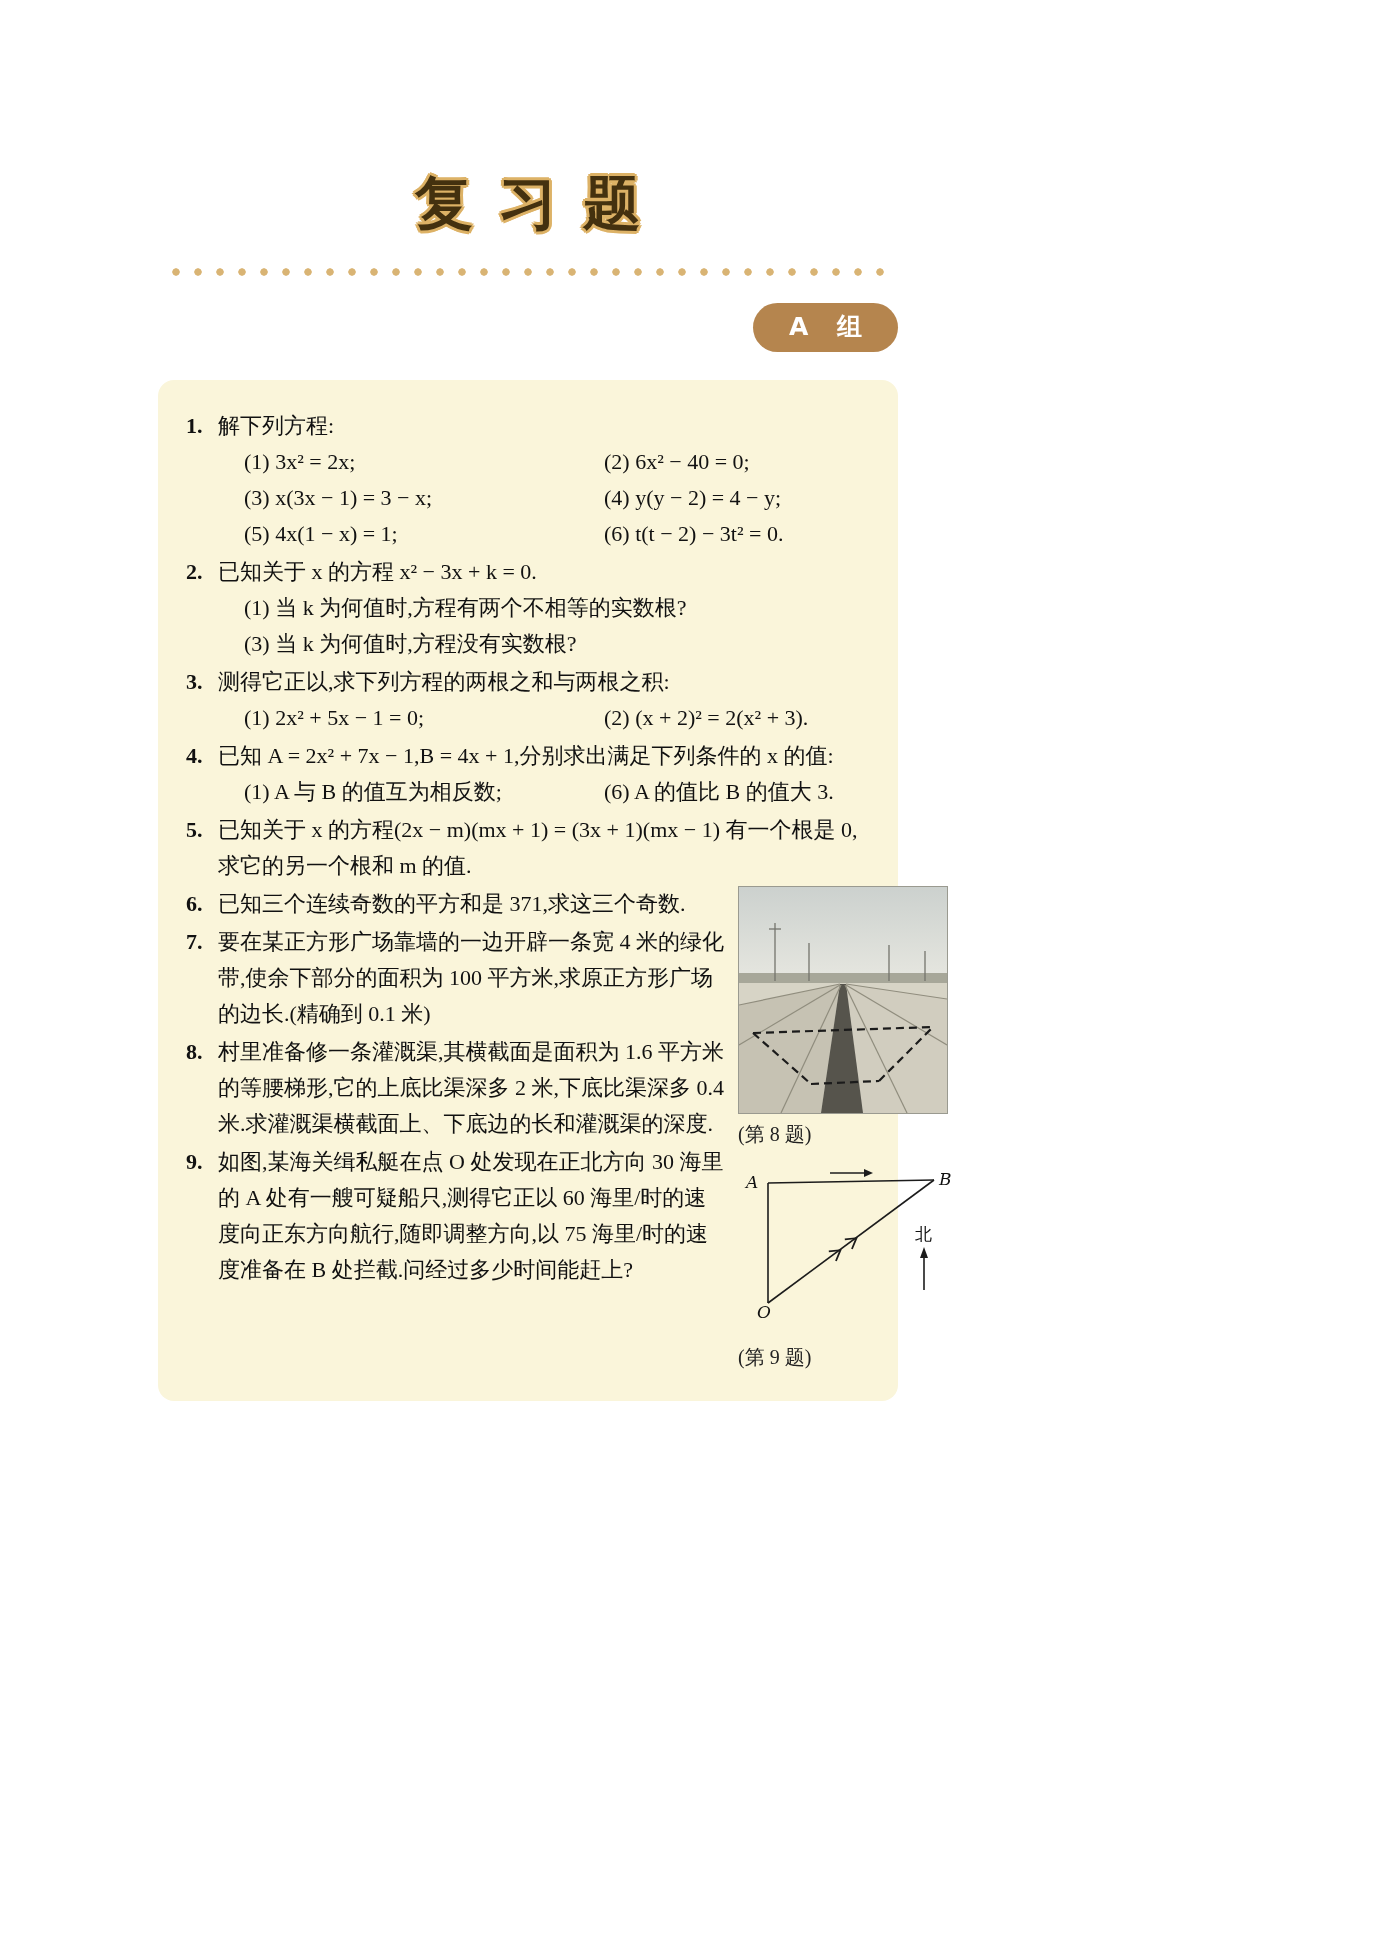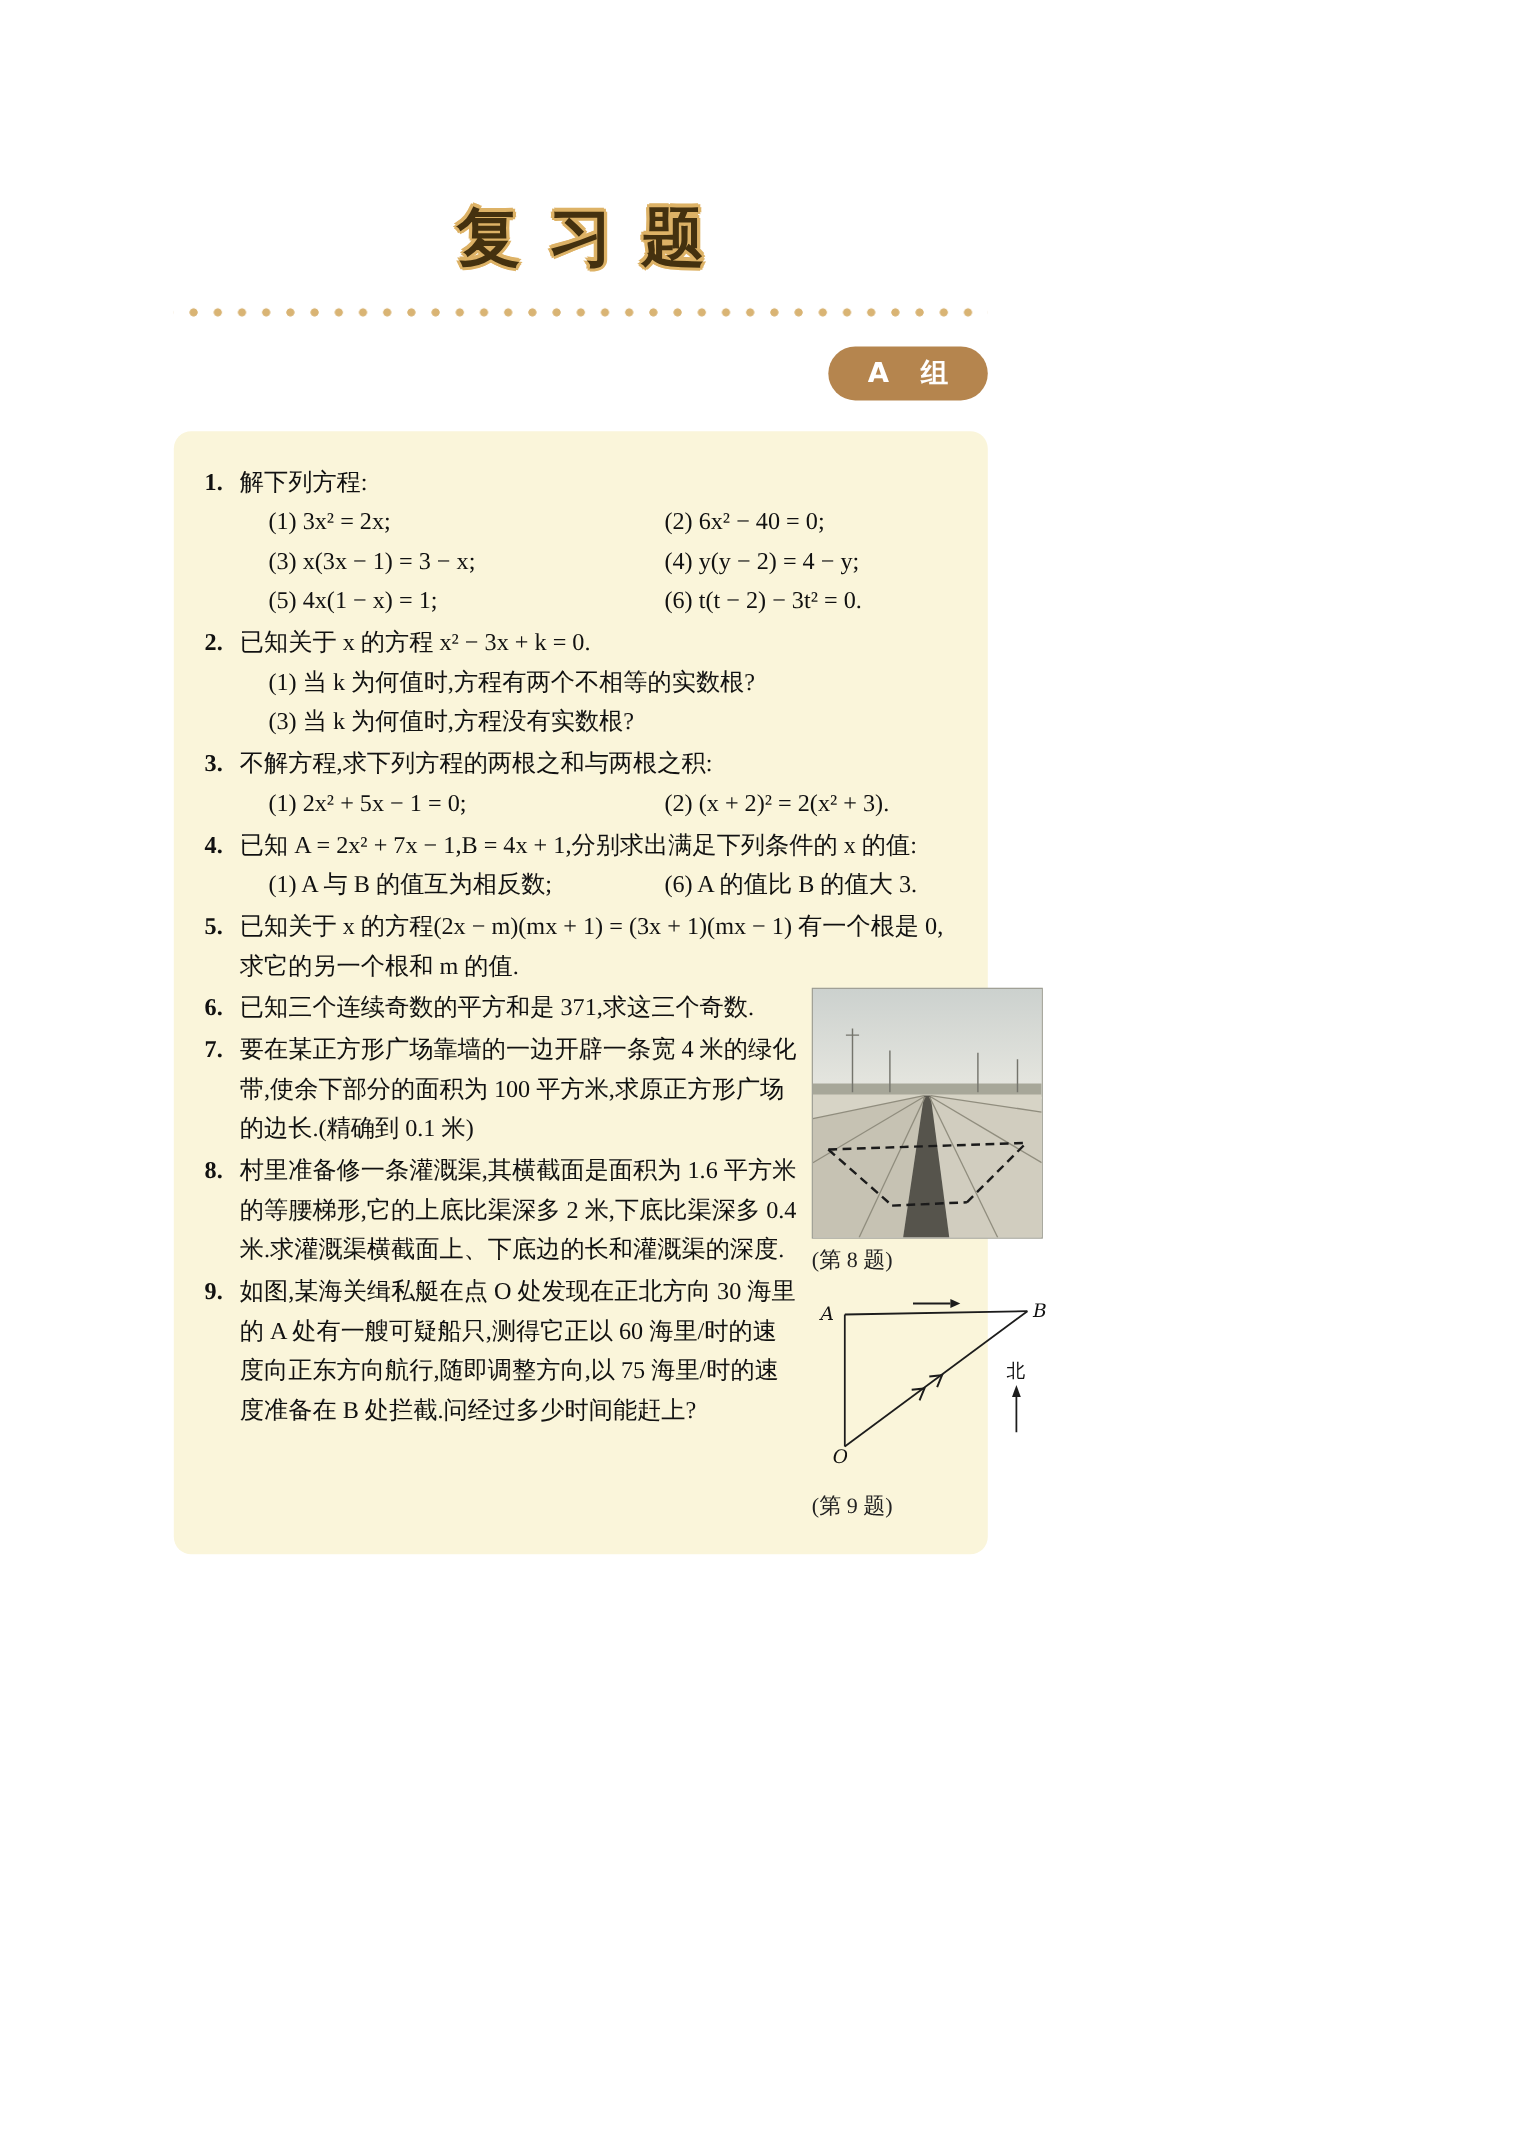--- a/index.html
+++ b/index.html
@@ -9,21 +9,21 @@
     width: 1388px;
     height: 1947px;
     background: #ffffff;
     font-family: "Liberation Serif", "DejaVu Serif", serif;
     color: #111;
     overflow: hidden;
   }
   .content-col {
     position: absolute;
     left: 158px;
-    top: 12px;
+    top: 0;
     width: 740px;
   }
   .title {
     margin-top: 165px;
     text-align: center;
     font-family: "DejaVu Sans", sans-serif;
     font-weight: bold;
     font-size: 58px;
     letter-spacing: 26px;
     text-indent: 26px;
@@ -179,21 +179,21 @@
           <div class="subs">
             <div>(1) 当 k 为何值时,方程有两个不相等的实数根?</div>
             <div>(3) 当 k 为何值时,方程没有实数根?</div>
           </div>
         </div>
       </div>
 
       <div class="prob">
         <span class="num">3.</span>
         <div class="body">
-          <div>不解方程,求下列方程的两根之和与两根之积:</div>
+          <div>测得它正以,求下列方程的两根之和与两根之积:</div>
           <div class="grid2">
             <div>(1) 2x² + 5x − 1 = 0;</div>
             <div>(2) (x + 2)² = 2(x² + 3).</div>
           </div>
         </div>
       </div>
 
       <div class="prob">
         <span class="num">4.</span>
         <div class="body">

